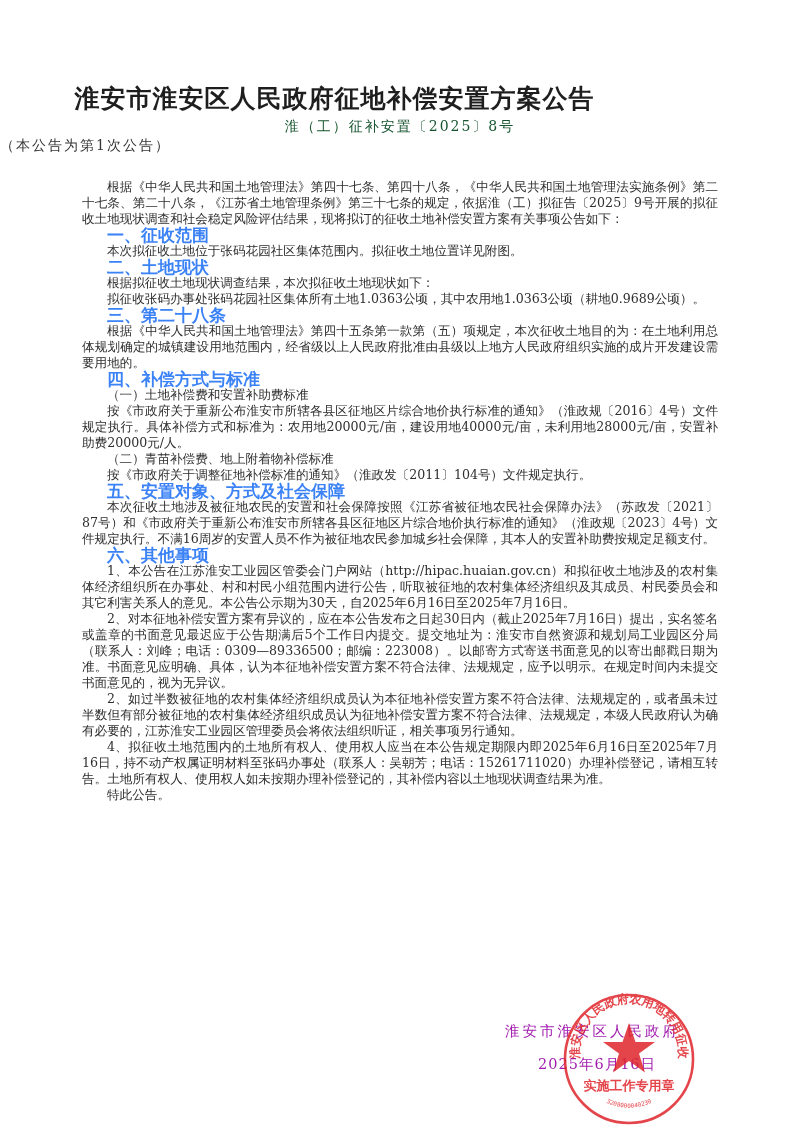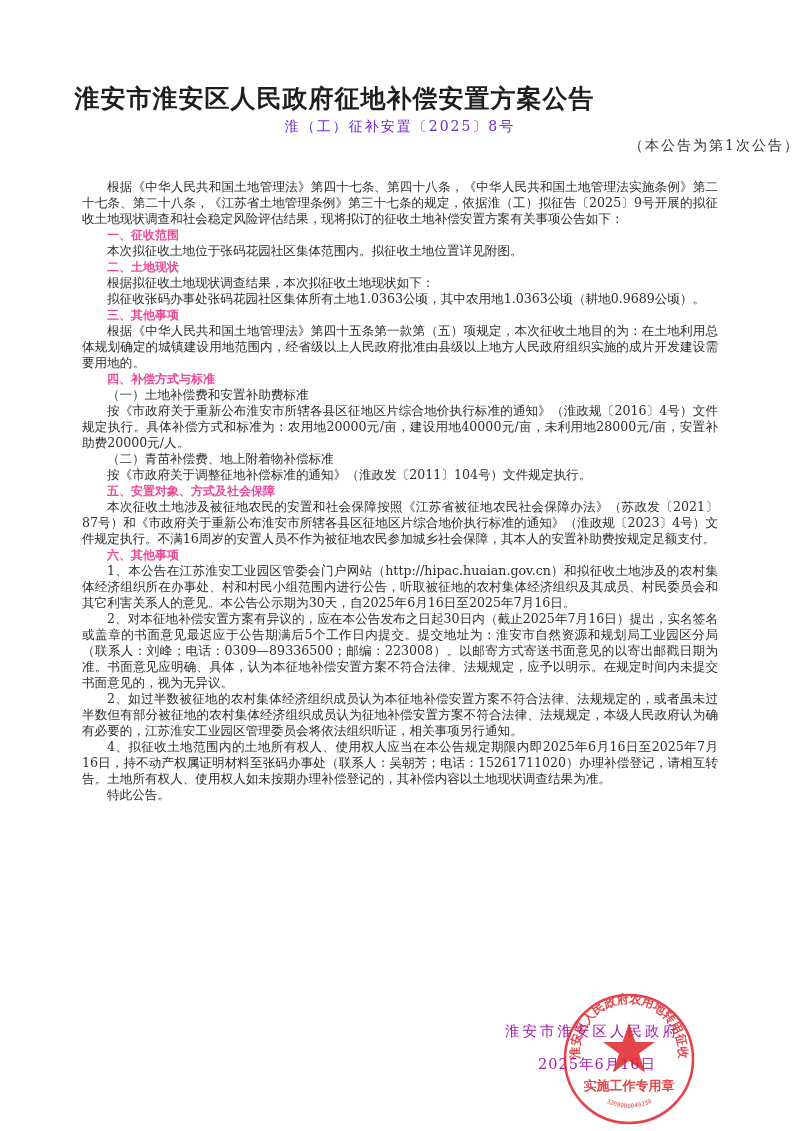--- a/index.html
+++ b/index.html
@@ -2,28 +2,28 @@
 <html><head>
 <meta charset="utf-8">
 <style>
   html, body { margin: 0; padding: 0; background: #ffffff; }
   body { width: 800px; height: 1131px; position: relative; overflow: hidden;
          font-family: "DejaVu Serif", "Liberation Serif", serif; color: #2b2b2b; }
   .page { position: absolute; left: 0; top: 0; width: 800px; height: 1131px; }
   .title { position: absolute; top: 82px; left: 0; width: 669px; text-align: center;
            font-size: 25px; font-weight: bold; letter-spacing: 1px; color: #1e1e1e; }
   .docno { position: absolute; top: 118px; left: 0; width: 800px; text-align: center;
-           font-size: 14px; letter-spacing: 2px; color: #6d28d9; }
-  .ordinal { position: absolute; top: 137px; left: 0; width: 800px; text-align: right;
+           font-size: 14px; letter-spacing: 2px; color: #14532d; }
+  .ordinal { position: absolute; top: 137px; left: 0; width: 800px; text-align: left;
              font-size: 14px; letter-spacing: 2px; color: #333; }
   .body { position: absolute; top: 179px; left: 82px; width: 636px; font-size: 12.6px;
           line-height: 16px; color: #2e2e2e; }
   .body p { margin: 0; text-indent: 25px; text-align: justify; }
   .body p.noind { text-indent: 0; padding-left: 25px; }
-  .body h3 { margin: 0; font-size: 12px; font-weight: bold; padding-left: 25px; color: #ec4899; }
+  .body h3 { margin: 0; font-size: 17px; font-weight: bold; padding-left: 25px; color: #3b82f6; }
   .sign { position: absolute; left: 505px; top: 1022px; width: 200px; font-size: 14.5px;
           color: #a21caf; letter-spacing: 3px; }
   .sign .org { display: block; }
   .sign .date { display: block; margin-left: 33px; margin-top: 14px; letter-spacing: 1px; }
   .seal { position: absolute; left: 559px; top: 989px; width: 140px; height: 140px; }
 </style>
 </head>
 <body>
 
 <div class="page">
@@ -35,21 +35,21 @@
   <div class="body">
     <p>根据《中华人民共和国土地管理法》第四十七条、第四十八条，《中华人民共和国土地管理法实施条例》第二十七条、第二十八条，《江苏省土地管理条例》第三十七条的规定，依据淮（工）拟征告〔2025〕9号开展的拟征收土地现状调查和社会稳定风险评估结果，现将拟订的征收土地补偿安置方案有关事项公告如下：</p>
 
     <h3>一、征收范围</h3>
     <p class="noind">本次拟征收土地位于张码花园社区集体范围内。拟征收土地位置详见附图。</p>
 
     <h3>二、土地现状</h3>
     <p class="noind">根据拟征收土地现状调查结果，本次拟征收土地现状如下：</p>
     <p class="noind">拟征收张码办事处张码花园社区集体所有土地1.0363公顷，其中农用地1.0363公顷（耕地0.9689公顷）。</p>
 
-    <h3>三、其他事项</h3>
+    <h3>三、第二十八条</h3>
     <p>根据《中华人民共和国土地管理法》第四十五条第一款第（五）项规定，本次征收土地目的为：在土地利用总体规划确定的城镇建设用地范围内，经省级以上人民政府批准由县级以上地方人民政府组织实施的成片开发建设需要用地的。</p>
 
     <h3>四、补偿方式与标准</h3>
     <p class="noind">（一）土地补偿费和安置补助费标准</p>
     <p>按《市政府关于重新公布淮安市所辖各县区征地区片综合地价执行标准的通知》（淮政规〔2016〕4号）文件规定执行。具体补偿方式和标准为：农用地20000元/亩，建设用地40000元/亩，未利用地28000元/亩，安置补助费20000元/人。</p>
     <p class="noind">（二）青苗补偿费、地上附着物补偿标准</p>
     <p class="noind">按《市政府关于调整征地补偿标准的通知》（淮政发〔2011〕104号）文件规定执行。</p>
 
     <h3>五、安置对象、方式及社会保障</h3>
     <p>本次征收土地涉及被征地农民的安置和社会保障按照《江苏省被征地农民社会保障办法》（苏政发〔2021〕87号）和《市政府关于重新公布淮安市所辖各县区征地区片综合地价执行标准的通知》（淮政规〔2023〕4号）文件规定执行。不满16周岁的安置人员不作为被征地农民参加城乡社会保障，其本人的安置补助费按规定足额支付。</p>

